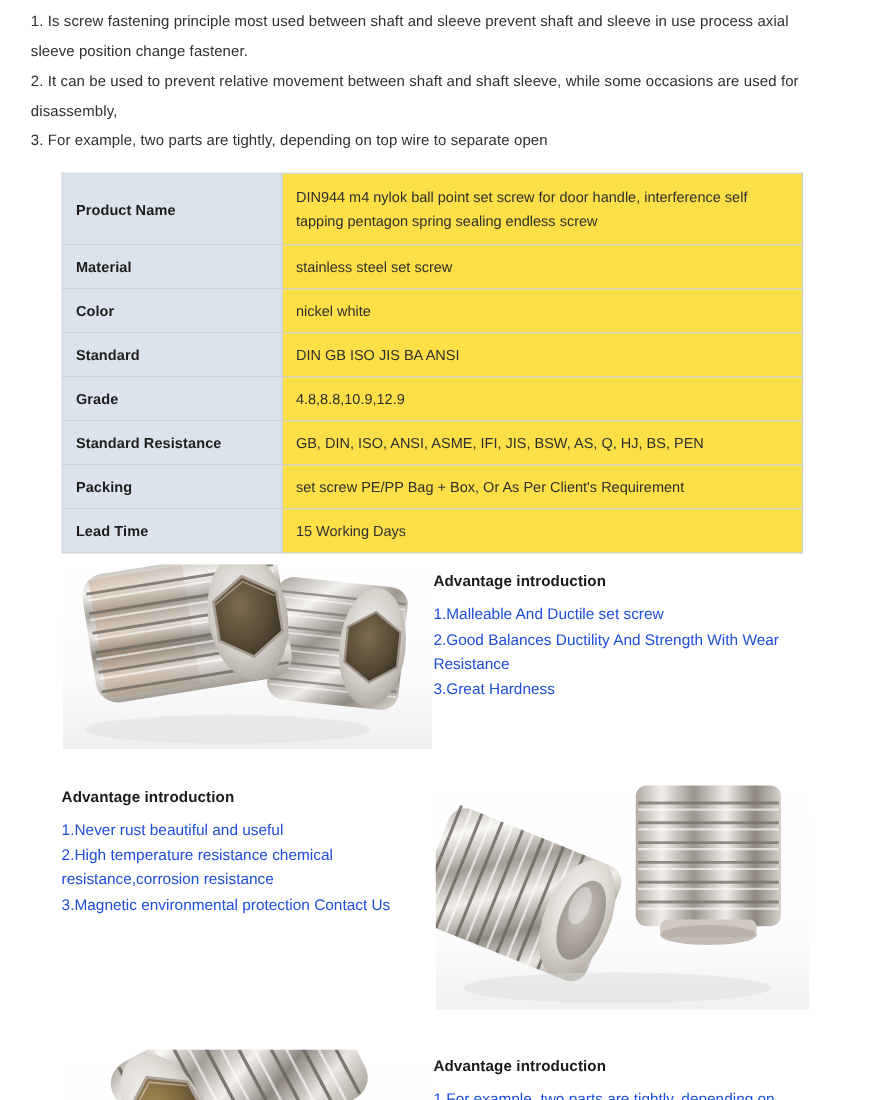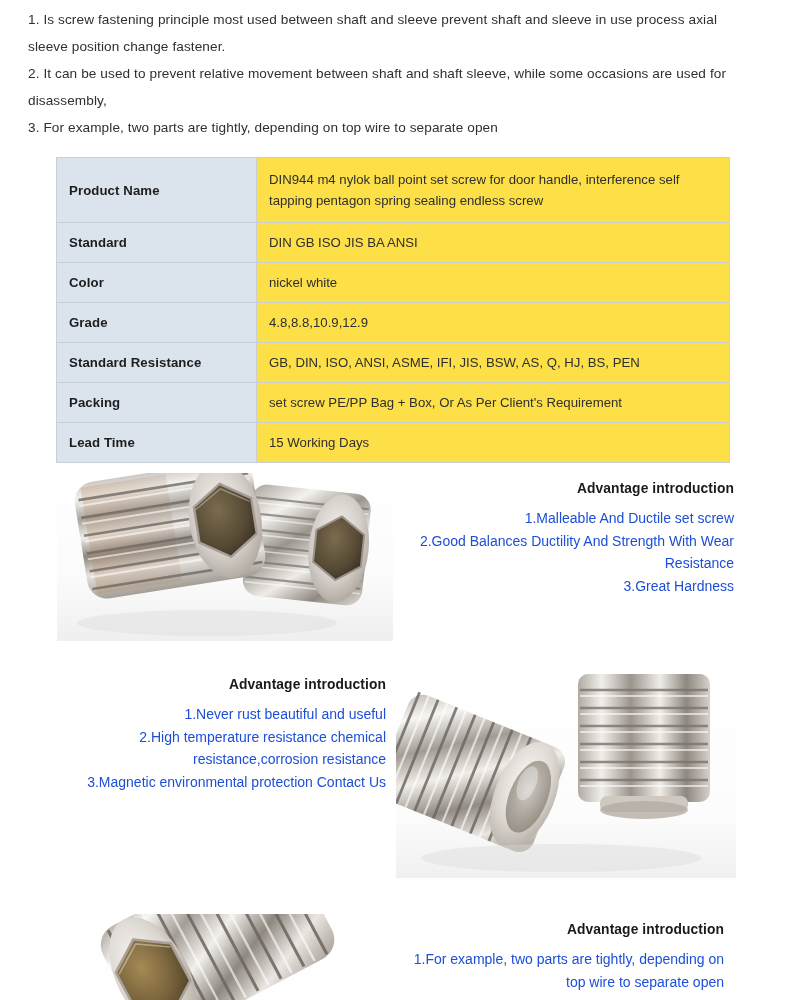--- a/index.html
+++ b/index.html
@@ -62,21 +62,20 @@
   table.spec td.v {
     background: #fde047;
     color: #2f2f2f;
   }
   table.spec tr.tall td { padding-top: 11px; padding-bottom: 11px; }
 
   
   .feature-row {
     position: relative;
     width: 749px;
-    text-align: right;
   }
   .feature-figure {
     background: #fdfdfd;
     overflow: hidden;
     position: relative;
   }
   .feature-text h3 {
     margin: 0 0 11px 0;
     font-size: 13.8px;
     font-weight: bold;
@@ -132,26 +131,30 @@
   </div>
 
   <div class="spec-table-wrap">
     <table class="spec">
       <tbody>
         <tr class="tall">
           <td class="k">Product Name</td>
           <td class="v">DIN944 m4 nylok ball point set screw for door handle, interference self tapping pentagon spring sealing endless screw</td>
         </tr>
         <tr>
+          <td class="k">Material</td>
+          <td class="v">stainless steel set screw</td>
+        </tr>
+        <tr>
+          <td class="k">Color</td>
+          <td class="v">nickel white</td>
+        </tr>
+        <tr>
           <td class="k">Standard</td>
           <td class="v">DIN GB ISO JIS BA ANSI</td>
-        </tr>
-        <tr>
-          <td class="k">Color</td>
-          <td class="v">nickel white</td>
         </tr>
         <tr>
           <td class="k">Grade</td>
           <td class="v">4.8,8.8,10.9,12.9</td>
         </tr>
         <tr>
           <td class="k">Standard Resistance</td>
           <td class="v">GB, DIN, ISO, ANSI, ASME, IFI, JIS, BSW, AS, Q, HJ, BS, PEN</td>
         </tr>
         <tr>

